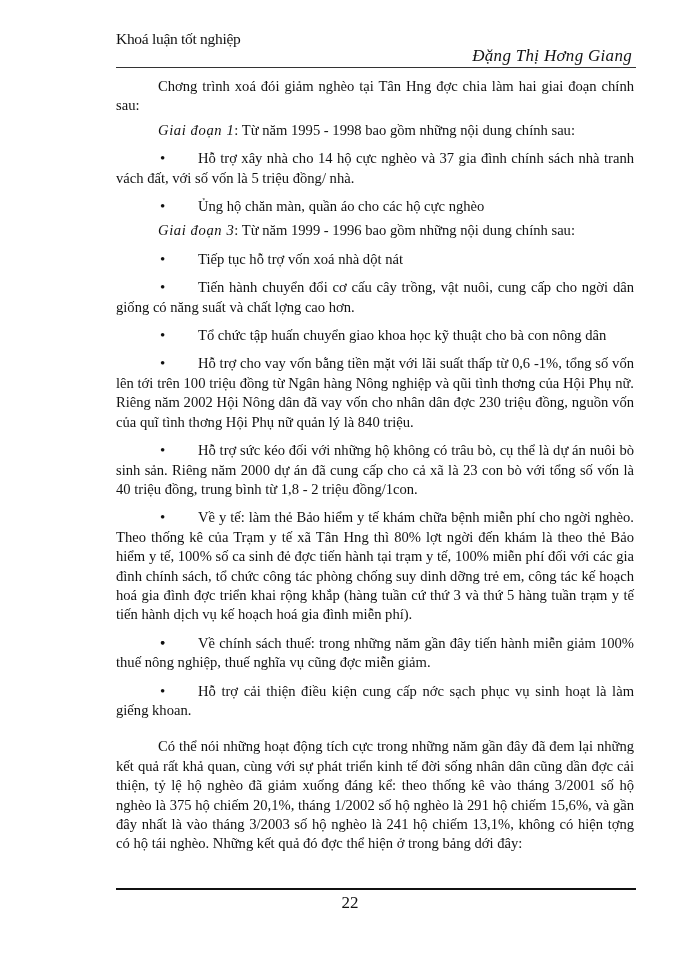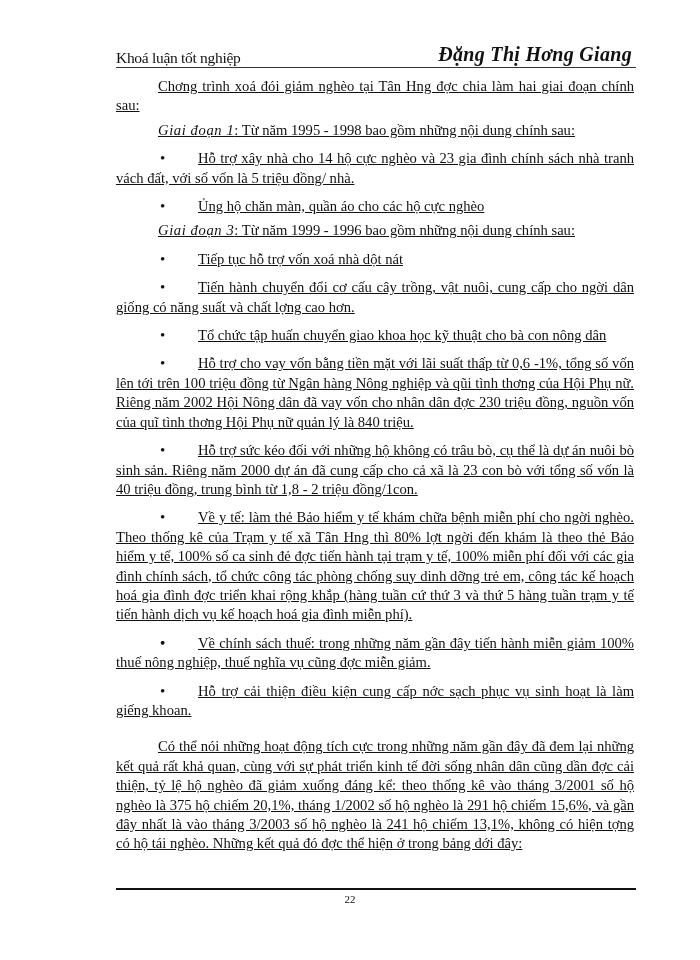--- a/index.html
+++ b/index.html
@@ -1,49 +1,49 @@
 <!DOCTYPE html>
 <html><head>
 <meta charset="utf-8">
 <style>
   html, body { margin:0; padding:0; background:#ffffff; }
   body { width:700px; height:960px; position:relative; overflow:hidden;
          font-family:"Liberation Serif","DejaVu Serif",serif; color:#111; }
   .page { position:absolute; left:0; top:0; width:700px; height:960px; }
   .header { position:absolute; left:116px; top:47px; width:520px; height:20px;
             border-bottom:1.5px solid #333; }
-  .header-left { position:absolute; left:0; bottom:0; font-size:15.5px; letter-spacing:-0.3px; }
-  .header-right { position:absolute; right:4px; bottom:1px; font-size:20px; font-style:italic; font-weight:bold; letter-spacing:0.3px; }
+  .header-left { position:absolute; left:0; bottom:19px; font-size:15.5px; letter-spacing:-0.3px; }
+  .header-right { position:absolute; right:4px; bottom:1px; font-size:17px; font-style:italic; font-weight:normal; letter-spacing:0.3px; }
   .body-text { position:absolute; left:116px; top:77px; width:518px; font-size:14.6px; line-height:19.4px; }
-  p { margin:0; text-align:justify;text-decoration:underline; }
+  p { margin:0; text-align:justify; }
   .para { text-indent:42px; margin-bottom:0; }
   .phase { text-indent:42px; margin-top:5px; margin-bottom:0; }
   .phase .lbl { font-style:italic; letter-spacing:0.6px; }
   .bullet { margin-top:9px; text-indent:82px; position:relative; }
   .bullet .dot { position:absolute; left:44px; top:0; text-indent:0; font-size:15px; }
   .gap-top { margin-top:17px; }
   .footer-line { position:absolute; left:116px; top:888px; width:520px; border-top:2px solid #111; }
-  .page-number { position:absolute; left:0; width:700px; top:893px; text-align:center; font-size:11px; }
+  .page-number { position:absolute; left:0; width:700px; top:893px; text-align:center; font-size:17px; }
 </style>
 </head>
 <body>
 
 <div class="page">
 
   <div class="header">
     <span class="header-left">Khoá luận tốt nghiệp</span>
     <span class="header-right">Đặng Thị Hơng  Giang</span>
   </div>
 
   <div class="body-text">
     <p class="para">Chơng  trình xoá đói giảm nghèo tại Tân Hng  đợc  chia làm hai giai đoạn chính sau:</p>
 
     <p class="phase"><span class="lbl">Giai đoạn 1</span><span>: Từ năm 1995 - 1998 bao gồm những nội dung chính sau:</span></p>
 
-    <p class="bullet"><span class="dot">•</span><span>Hỗ trợ xây nhà cho 14 hộ cực nghèo và 23 gia đình chính sách nhà tranh vách đất, với số vốn là 5 triệu đồng/ nhà.</span></p>
+    <p class="bullet"><span class="dot">•</span><span>Hỗ trợ xây nhà cho 14 hộ cực nghèo và 37 gia đình chính sách nhà tranh vách đất, với số vốn là 5 triệu đồng/ nhà.</span></p>
     <p class="bullet"><span class="dot">•</span><span>Ủng hộ chăn màn, quần áo cho các hộ cực nghèo</span></p>
 
     <p class="phase"><span class="lbl">Giai đoạn 3</span><span>: Từ năm 1999 - 1996 bao gồm những nội dung chính sau:</span></p>
 
     <p class="bullet"><span class="dot">•</span><span>Tiếp tục hỗ trợ vốn xoá nhà dột nát</span></p>
     <p class="bullet"><span class="dot">•</span><span>Tiến hành chuyển đổi cơ cấu cây trồng, vật nuôi, cung cấp cho ngời dân giống có năng suất và chất lợng  cao hơn.</span></p>
     <p class="bullet"><span class="dot">•</span><span>Tổ chức tập huấn chuyển giao khoa học kỹ thuật cho bà con nông dân</span></p>
     <p class="bullet"><span class="dot">•</span><span>Hỗ trợ cho vay vốn bằng tiền mặt với lãi suất thấp từ 0,6 -1%, tổng số vốn lên tới trên 100 triệu đồng từ Ngân hàng Nông nghiệp và qũi tình thơng  của Hội Phụ nữ. Riêng năm 2002 Hội Nông dân đã vay vốn cho nhân dân đợc  230 triệu đồng, nguồn vốn của quĩ tình thơng  Hội Phụ nữ quản lý là 840 triệu.</span></p>
     <p class="bullet"><span class="dot">•</span><span>Hỗ trợ sức kéo đối với những hộ không có trâu bò, cụ thể là dự án nuôi bò sinh sản. Riêng năm 2000 dự án đã cung cấp cho cả xã là 23 con bò với tổng số vốn là 40 triệu đồng, trung bình từ 1,8 - 2 triệu đồng/1con.</span></p>
     <p class="bullet"><span class="dot">•</span><span>Về y tế: làm thẻ Bảo hiểm y tế khám chữa bệnh miễn phí cho ngời nghèo. Theo thống kê của Trạm y tế xã Tân Hng  thì 80% lợt  ngời  đến khám là theo thẻ Bảo hiểm y tế, 100% số ca sinh đẻ đợc  tiến hành tại trạm y tế, 100% miễn phí đối với các gia đình chính sách, tổ chức công tác phòng chống suy dinh dỡng trẻ em, công tác kế hoạch hoá gia đình đợc  triển khai rộng khắp (hàng tuần cứ thứ 3 và thứ 5 hàng tuần trạm y tế tiến hành  dịch vụ kế hoạch hoá gia đình miễn phí).</span></p>

